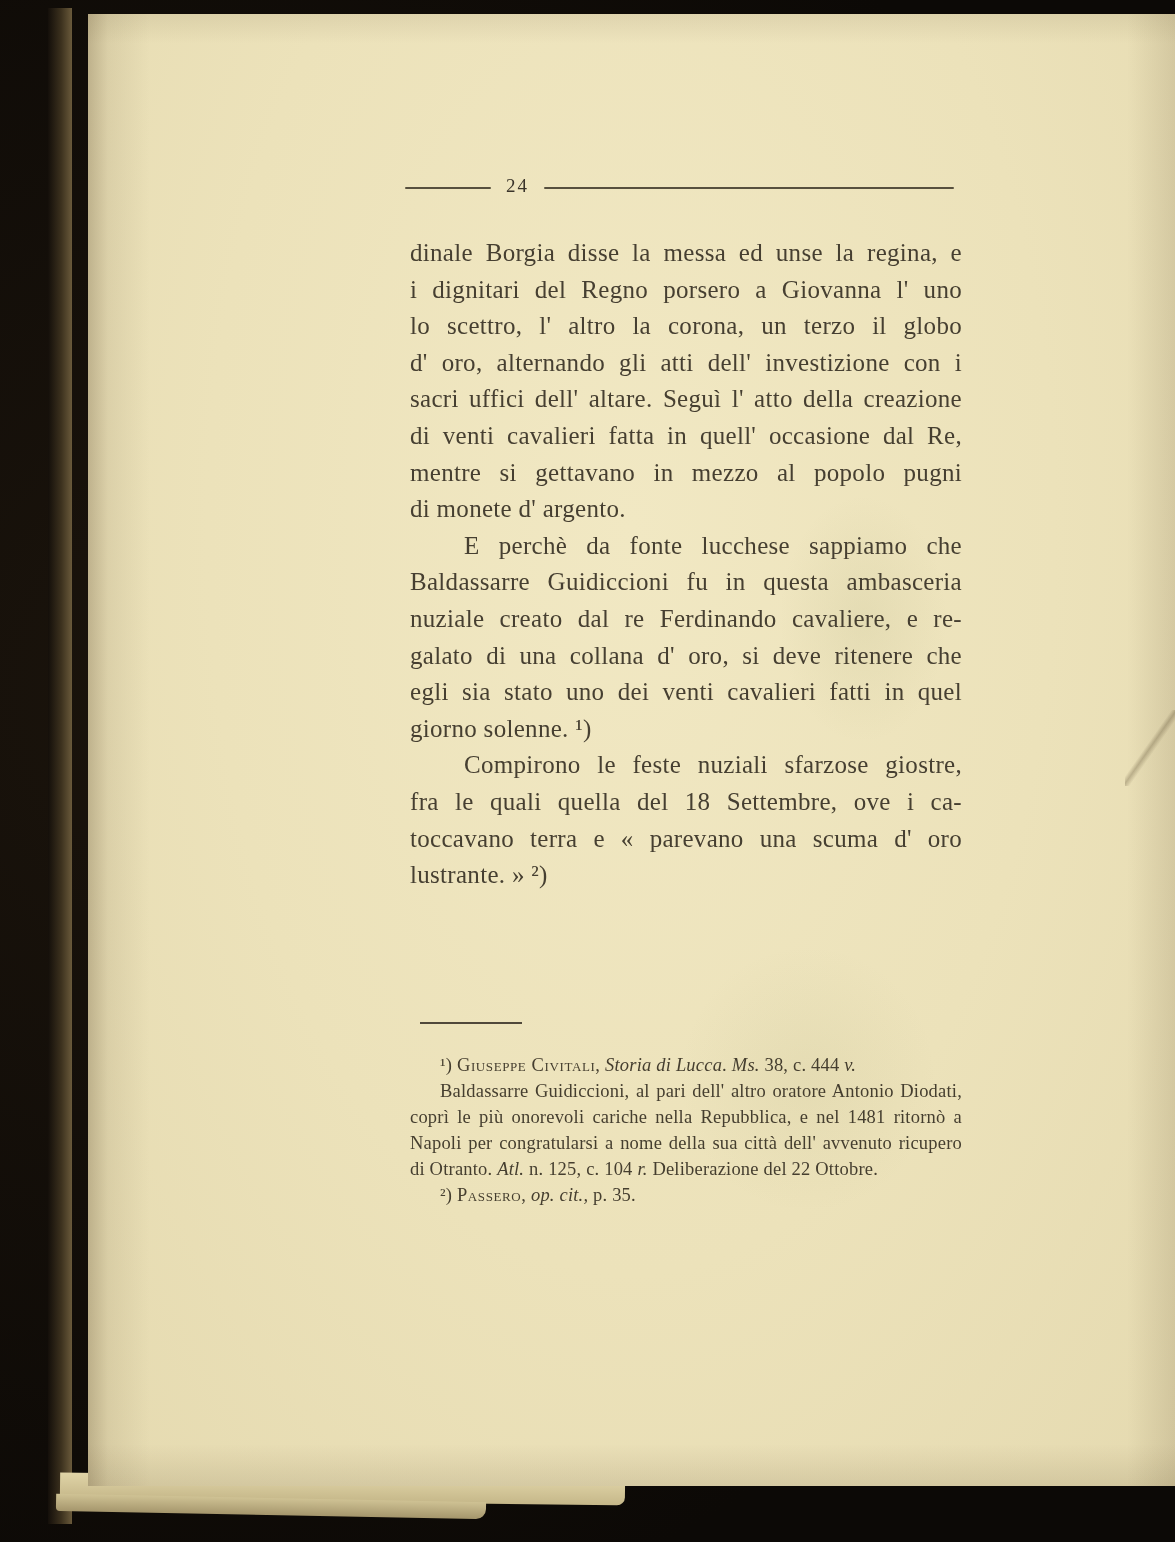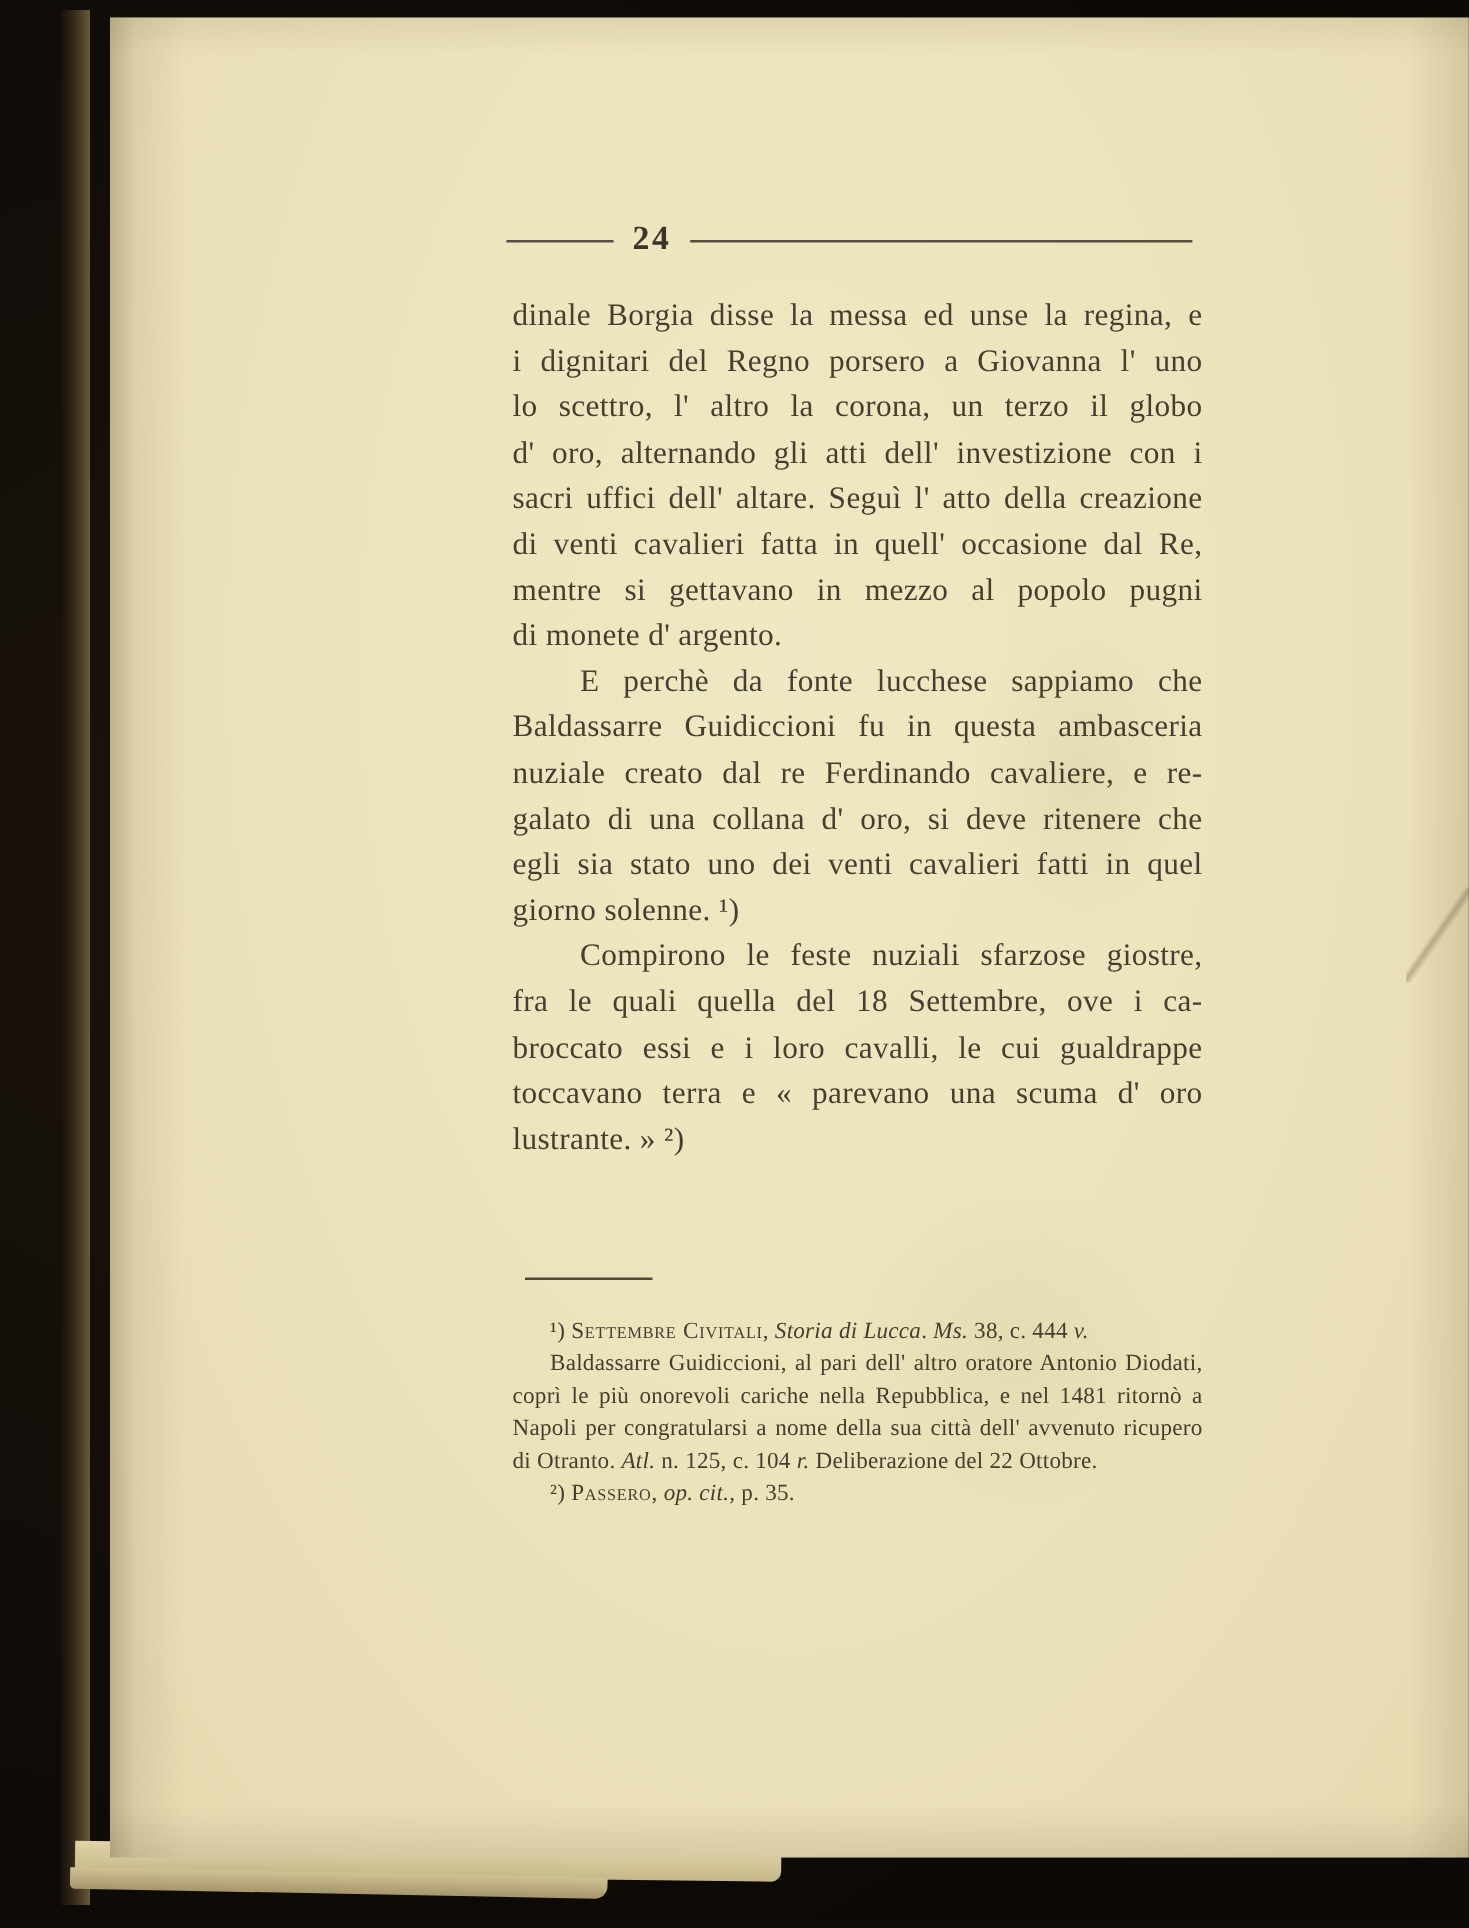--- a/index.html
+++ b/index.html
@@ -47,22 +47,22 @@
     background: radial-gradient(ellipse, rgba(145,146,92,0.09), rgba(145,146,92,0) 70%); }
   .curl { position: absolute; right: -2px; top: 696px; width: 52px; height: 76px;
     background: linear-gradient(125deg, rgba(0,0,0,0) 44%, rgba(90,76,48,0.32) 49%, rgba(0,0,0,0) 55%); }
 
   
   .pagenum-row { position: absolute; left: 317px; top: 163px; width: 549px;
     display: flex; align-items: center; }
   .rule { height: 2px; background: #57503e; border-radius: 1px; }
   .rule-left { width: 86px; }
   .rule-right { flex: 1; }
-  .page-number { font-size: 27px; color: #3a342a; letter-spacing: 2px;
-    padding: 0 15px; transform: translateY(-2px); font-weight: bold; }
+  .page-number { font-size: 19px; color: #3a342a; letter-spacing: 2px;
+    padding: 0 15px; transform: translateY(-2px); }
 
   
   .body-text { position: absolute; left: 322px; top: 221px; width: 552px;
     font-size: 25px; line-height: 36.6px; color: #463f31; letter-spacing: 0.3px; }
   .just { text-align: justify; text-align-last: justify; }
   .last { text-align: left; }
   .indent { text-indent: 54px; }
 
   
   .fn-rule { position: absolute; left: 332px; top: 1008px; width: 102px; height: 2px;
@@ -103,29 +103,28 @@
         <div class="line just">mentre si gettavano in mezzo al popolo pugni</div>
         <div class="line last">di monete d' argento.</div>
         <div class="line just indent">E perchè da fonte lucchese sappiamo che</div>
         <div class="line just">Baldassarre Guidiccioni fu in questa ambasceria</div>
         <div class="line just">nuziale creato dal re Ferdinando cavaliere, e re-</div>
         <div class="line just">galato di una collana d' oro, si deve ritenere che</div>
         <div class="line just">egli sia stato uno dei venti cavalieri fatti in quel</div>
         <div class="line last">giorno solenne. ¹)</div>
         <div class="line just indent">Compirono le feste nuziali sfarzose giostre,</div>
         <div class="line just">fra le quali quella del 18 Settembre, ove i ca-</div>
-        <div class="line just">broccato essi e i loro cavalli, le cui gualdrappe</div>
         <div class="line just">toccavano terra e « parevano una scuma d' oro</div>
         <div class="line last">lustrante. » ²)</div>
       </div>
 
     <div class="fn-rule"></div>
 
     <div class="footnotes">
-        <div class="fline last findent"><span>¹) </span><span class="sc">Settembre Civitali</span><span>, </span><span class="it">Storia di Lucca</span><span>. </span><span class="it">Ms.</span><span> 38, c. 444 </span><span class="it">v.</span></div>
+        <div class="fline last findent"><span>¹) </span><span class="sc">Giuseppe Civitali</span><span>, </span><span class="it">Storia di Lucca</span><span>. </span><span class="it">Ms.</span><span> 38, c. 444 </span><span class="it">v.</span></div>
         <div class="fline just findent"><span>Baldassarre Guidiccioni, al pari dell' altro oratore Antonio Diodati,</span></div>
         <div class="fline just"><span>coprì le più onorevoli cariche nella Repubblica, e nel 1481 ritornò a</span></div>
         <div class="fline just"><span>Napoli per congratularsi a nome della sua città dell' avvenuto ricupero</span></div>
         <div class="fline last"><span>di Otranto. </span><span class="it">Atl.</span><span> n. 125, c. 104 </span><span class="it">r.</span><span> Deliberazione del 22 Ottobre.</span></div>
         <div class="fline last findent"><span>²) </span><span class="sc">Passero</span><span>, </span><span class="it">op. cit.,</span><span> p. 35.</span></div>
       </div>
   </div>
 </div>
 
 </body></html>

